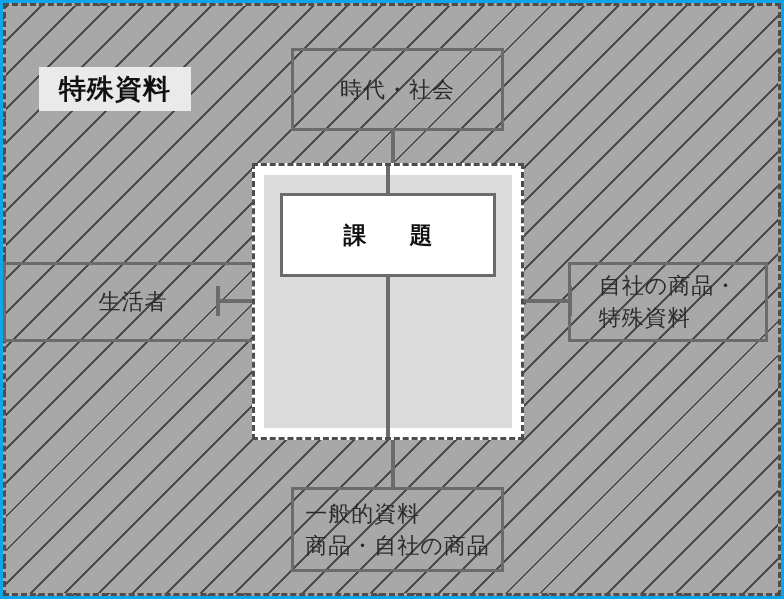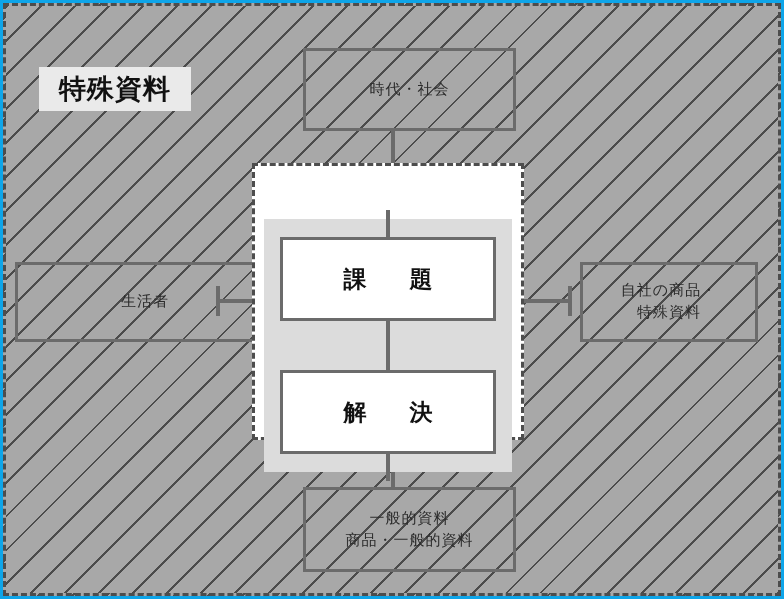--- a/index.html
+++ b/index.html
@@ -58,31 +58,29 @@
 
   
   .sat-box {
     position: absolute;
     box-sizing: border-box;
     border: 3px solid #6b6b6b;
     background: transparent;
     display: flex;
     align-items: center;
     justify-content: center;
-    text-align: center;
-    font-size: 15px;
+    font-size: 22px;
     color: #2b2b2b;
     line-height: 1.45;
     letter-spacing: 1px;
     z-index: 4;
-    margin-left: 12px;
   }
   .sat-top    { left: 291px; top: 48px;  width: 213px; height: 83px; }
   .sat-left   { left: 3px;   top: 262px; width: 260px; height: 80px; }
-  .sat-right  { left: 568px; top: 262px; width: 178px; height: 80px; }
+  .sat-right  { left: 568px; top: 262px; width: 200px; height: 80px; }
   .sat-bottom { left: 291px; top: 487px; width: 213px; height: 85px; }
 
   
   .conn {
     position: absolute;
     background: #6b6b6b;
     z-index: 3;
   }
   .conn-v { width: 4px; }
   .conn-h { height: 4px; }
@@ -117,21 +115,20 @@
     position: relative;
     width: 100%;
     height: 100%;
     box-sizing: border-box;
     background: #dcdcdc;
     display: flex;
     flex-direction: column;
     align-items: center;
     justify-content: space-between;
     padding: 18px 16px;
-    margin-top: 44px;
   }
   .center-box {
     box-sizing: border-box;
     width: 216px;
     height: 84px;
     border: 3px solid #6b6b6b;
     background: #ffffff;
     display: flex;
     align-items: center;
     justify-content: center;
@@ -191,25 +188,24 @@
   <div class="sat-box sat-right">
     <span>
       <span>自社の商品・</span><br>
       <span>特殊資料</span>
     </span>
   </div>
 
   <div class="sat-box sat-bottom">
     <span>
       <span>一般的資料</span><br>
-      <span>商品・一般的資料</span>
+      <span>商品・自社の商品</span>
     </span>
   </div>
 
   <div class="center-panel">
     <div class="center-inner">
       <div class="center-spine"></div>
       <div class="center-box">課　題</div>
-      <div class="center-box">解　決</div>
     </div>
   </div>
 
 </div>
 
 </body></html>

